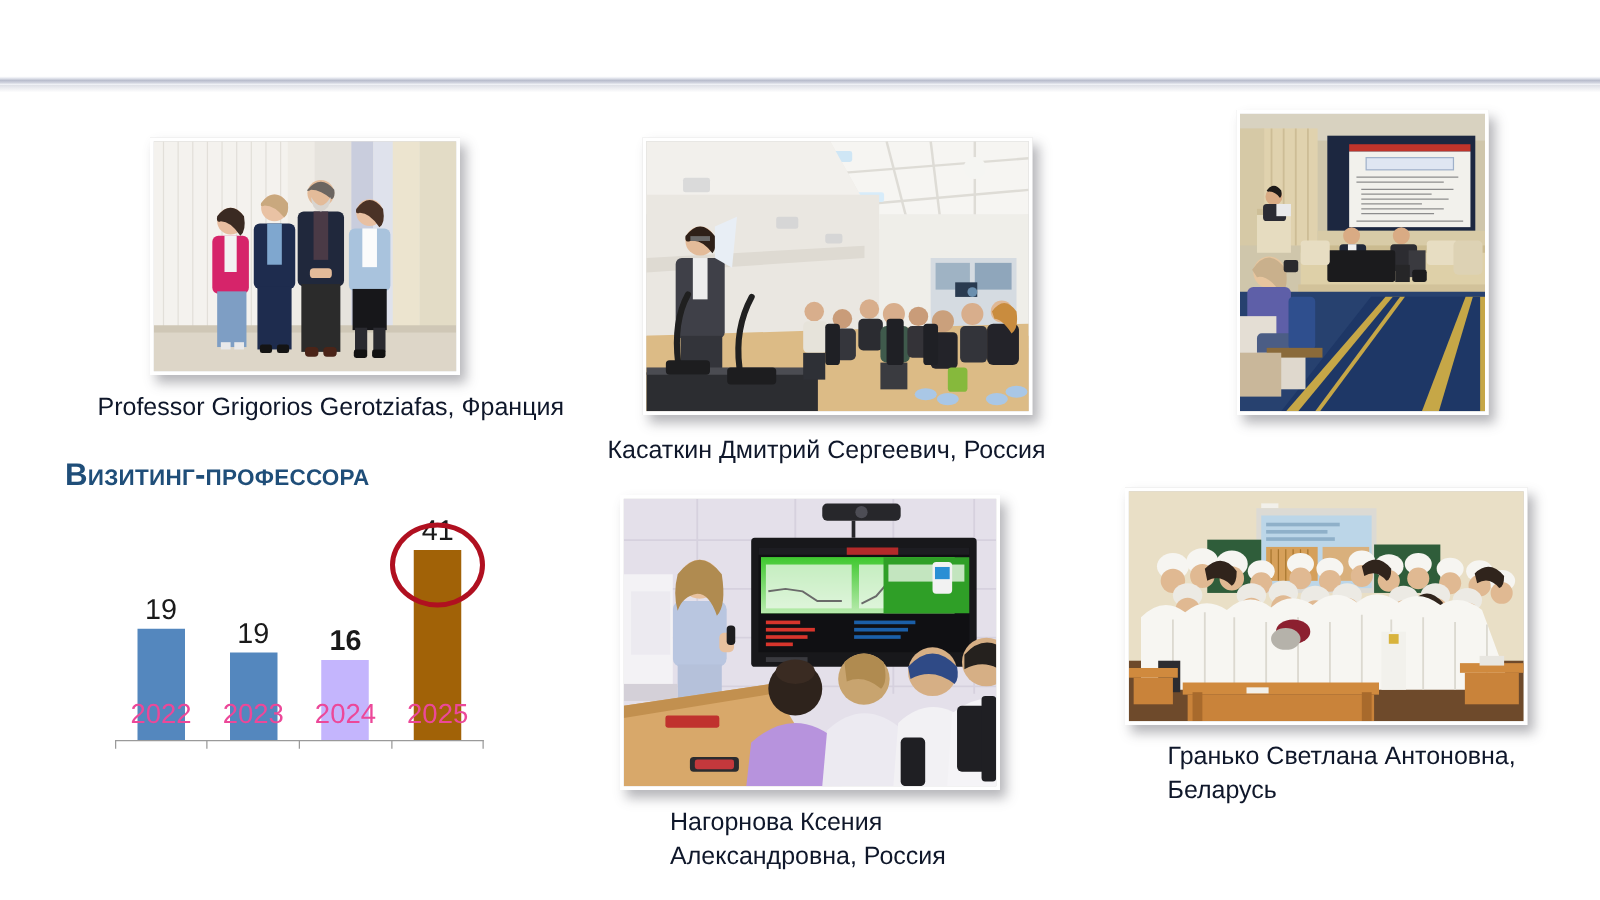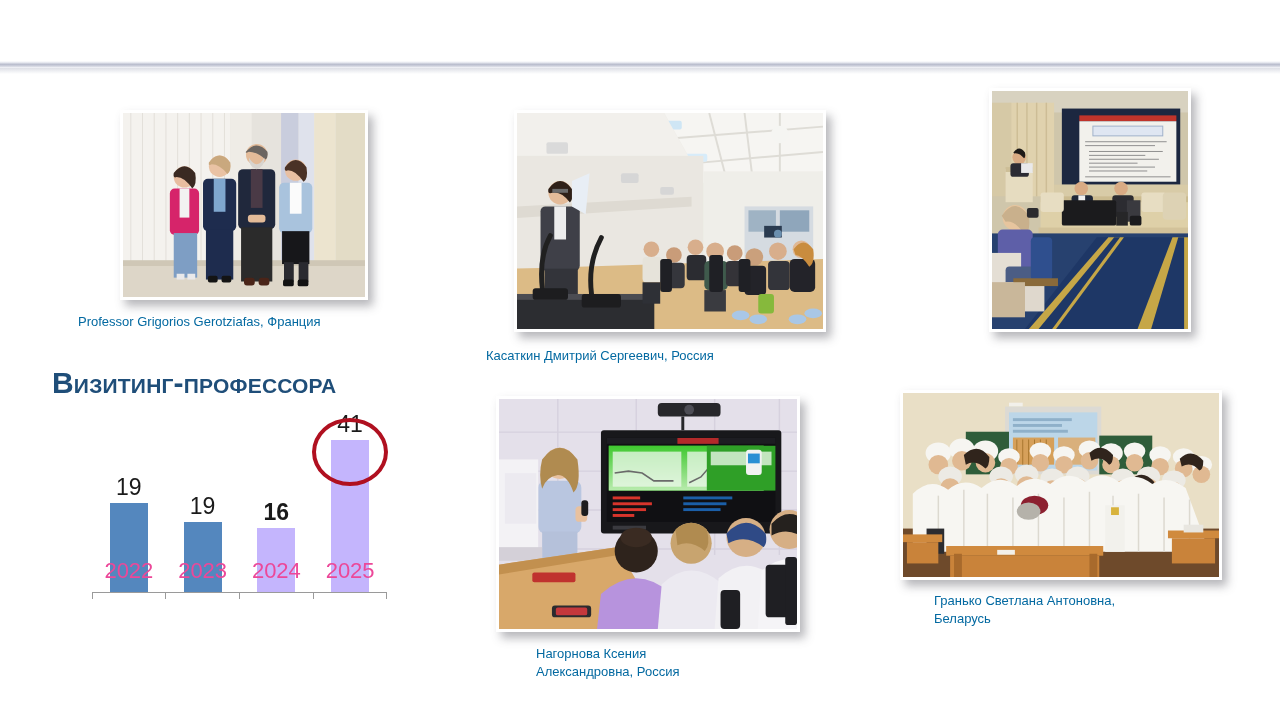--- a/index.html
+++ b/index.html
@@ -20,21 +20,21 @@
   }
   .top-divider-shadow{
     position:absolute;left:0;top:68px;width:1280px;height:6px;
     background:linear-gradient(to bottom,rgba(160,165,185,.35),rgba(255,255,255,0));
   }
 
   
   .chart-block{position:absolute;left:42px;top:366px;width:400px;height:280px;}
   .chart-title{
     position:absolute;left:10px;top:0px;
-    font-size:30px;font-weight:bold;color:#1F4E79;
+    font-size:25px;font-weight:bold;color:#1F4E79;
     font-variant:small-caps;letter-spacing:.2px;white-space:nowrap;
     font-family:"Liberation Sans","DejaVu Sans",sans-serif;
   }
   .plot{position:absolute;left:50px;top:48px;width:295px;height:178px;}
   .bars{position:absolute;left:0;bottom:0;width:295px;height:178px;display:flex;align-items:flex-end;}
   .bar-slot{width:25%;height:100%;position:relative;display:flex;align-items:flex-end;justify-content:center;}
   .bar{width:38px;background:#5487BE;position:relative;}
   .bar-label{
     position:absolute;left:50%;transform:translateX(-50%);
     bottom:100%;margin-bottom:4px;
@@ -58,21 +58,21 @@
     position:absolute;
     box-sizing:border-box;
     border:3px solid #ffffff;
     box-shadow:5px 6px 9px rgba(80,80,90,.42);
     overflow:hidden;
     background:#cccccc;
   }
   .photo svg{display:block;width:100%;height:100%;}
   .caption{
     position:absolute;
-    font-size:13px;color:#0369a1;line-height:1.35;
+    font-size:20px;color:#0f172a;line-height:1.35;
     font-family:"Liberation Sans","DejaVu Sans",sans-serif;
     white-space:pre-line;
   }
 </style>
 </head>
 <body>
 
 <div class="slide">
 
   <div class="top-divider"></div>
@@ -576,21 +576,21 @@
           </div>
         </div>
 
         <div class="bar-slot">
           <div class="bar" id="bar2" style="height: 64px; background: #c4b5fd; font-weight: bold;">
             <span class="bar-label">16</span>
           </div>
         </div>
 
         <div class="bar-slot">
-          <div class="bar" id="bar3" style="height: 152.042px; background: #c4b5fd;">
+          <div class="bar" id="bar3" style="height: 152.042px; background: #a16207;">
             <span class="bar-label">41</span>
           </div>
         </div>
 
       </div>
 
       <div class="axis-line" style="background: rgb(154, 154, 154);"></div>
       <div class="tick" style="left: 0px; background: rgb(154, 154, 154);"></div>
       <div class="tick" style="left: 73px; background: rgb(154, 154, 154);"></div>
       <div class="tick" style="left: 147px; background: rgb(154, 154, 154);"></div>

